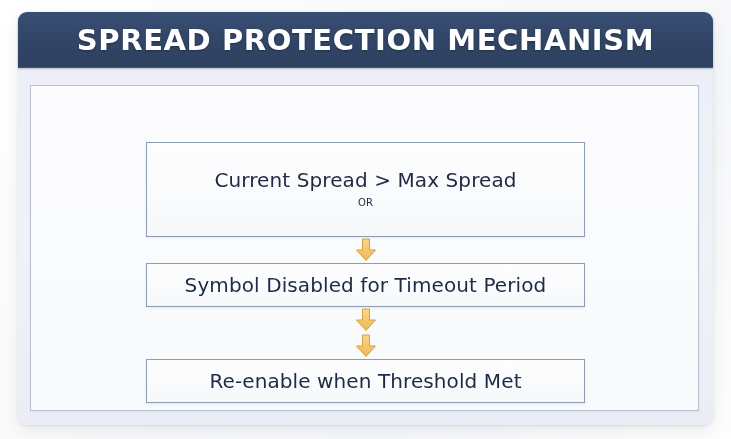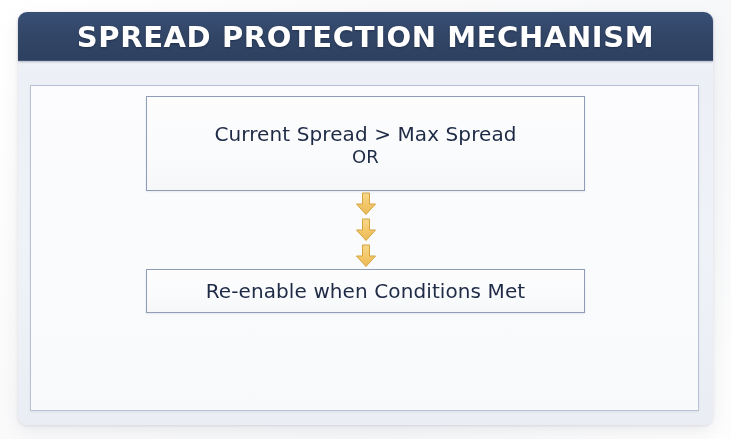--- a/index.html
+++ b/index.html
@@ -35,21 +35,21 @@
     box-shadow: 0 1px 3px rgba(60,70,95,0.13),
                 0 6px 16px rgba(60,70,95,0.08);
   }
 
   
   .header {
     position: absolute;
     left: 0;
     top: 0;
     width: 695px;
-    height: 49px;
+    height: 56px;
     border-radius: 9px 9px 0 0;
     background: linear-gradient(180deg, #384f75 0%, #324667 45%, #2d4060 100%);
     box-shadow: inset 0 -1px 0 rgba(255,255,255,0.12),
                 0 1px 2px rgba(40,55,85,0.30);
     display: flex;
     align-items: center;
     justify-content: center;
     overflow: hidden;
   }
   .header-title {
@@ -102,33 +102,33 @@
     width: 439px;
     border: 1px solid #8e9cb6;
     background: linear-gradient(180deg, #fdfdfe 0%, #fafbfc 60%, #f6f7f9 100%);
     box-shadow: 0 1px 2px rgba(95,110,145,0.13);
     display: flex;
     flex-direction: column;
     align-items: center;
     justify-content: center;
     text-align: center;
   }
-  .flow-box.tall { height: 95px; }
+  .flow-box.tall { height: 95px; margin-top: 46px; }
   .flow-box.short { height: 44px; }
 
   .line {
     color: #1e2a46;
     font-size: 20px;
     line-height: 26px;
     font-weight: normal;
     letter-spacing: 0.1px;
     white-space: nowrap;
   }
   .line.small {
-    font-size: 18px;
+    font-size: 10px;
     line-height: 20px;
   }
 
   
   .arrow-wrap {
     height: 26px;
     display: flex;
     align-items: center;
     justify-content: center;
   }
@@ -158,20 +158,23 @@
                 <defs>
                   <linearGradient id="ag0" x1="0" y1="0" x2="0" y2="1">
                     <stop offset="0%" stop-color="#f8d88c"></stop>
                     <stop offset="55%" stop-color="#f3c668"></stop>
                     <stop offset="100%" stop-color="#e9b955"></stop>
                   </linearGradient>
                 </defs>
                 <path d="M9.5 1 H16.5 V12 H22.5 L13 22.5 L3.5 12 H9.5 Z" fill="url(#ag0)" stroke="#d4a33d" stroke-width="1" stroke-linejoin="round"></path>
               </svg>
             </div>
+            <div class="flow-box short">
+              <div class="line">Symbol Disabled for Timeout Period</div>
+            </div>
             <div class="arrow-wrap">
               <svg class="arrow-svg" width="26" height="24" viewBox="0 0 26 24">
                 <defs>
                   <linearGradient id="ag1" x1="0" y1="0" x2="0" y2="1">
                     <stop offset="0%" stop-color="#f8d88c"></stop>
                     <stop offset="55%" stop-color="#f3c668"></stop>
                     <stop offset="100%" stop-color="#e9b955"></stop>
                   </linearGradient>
                 </defs>
                 <path d="M9.5 1 H16.5 V12 H22.5 L13 22.5 L3.5 12 H9.5 Z" fill="url(#ag1)" stroke="#d4a33d" stroke-width="1" stroke-linejoin="round"></path>
@@ -183,21 +186,21 @@
                   <linearGradient id="ag2" x1="0" y1="0" x2="0" y2="1">
                     <stop offset="0%" stop-color="#f8d88c"></stop>
                     <stop offset="55%" stop-color="#f3c668"></stop>
                     <stop offset="100%" stop-color="#e9b955"></stop>
                   </linearGradient>
                 </defs>
                 <path d="M9.5 1 H16.5 V12 H22.5 L13 22.5 L3.5 12 H9.5 Z" fill="url(#ag2)" stroke="#d4a33d" stroke-width="1" stroke-linejoin="round"></path>
               </svg>
             </div>
             <div class="flow-box short">
-              <div class="line">Re-enable when Conditions Met</div>
+              <div class="line">Re-enable when Threshold Met</div>
             </div>
           </div>
 
       </div>
     </div>
 
   </div>
 
 </div>
 

